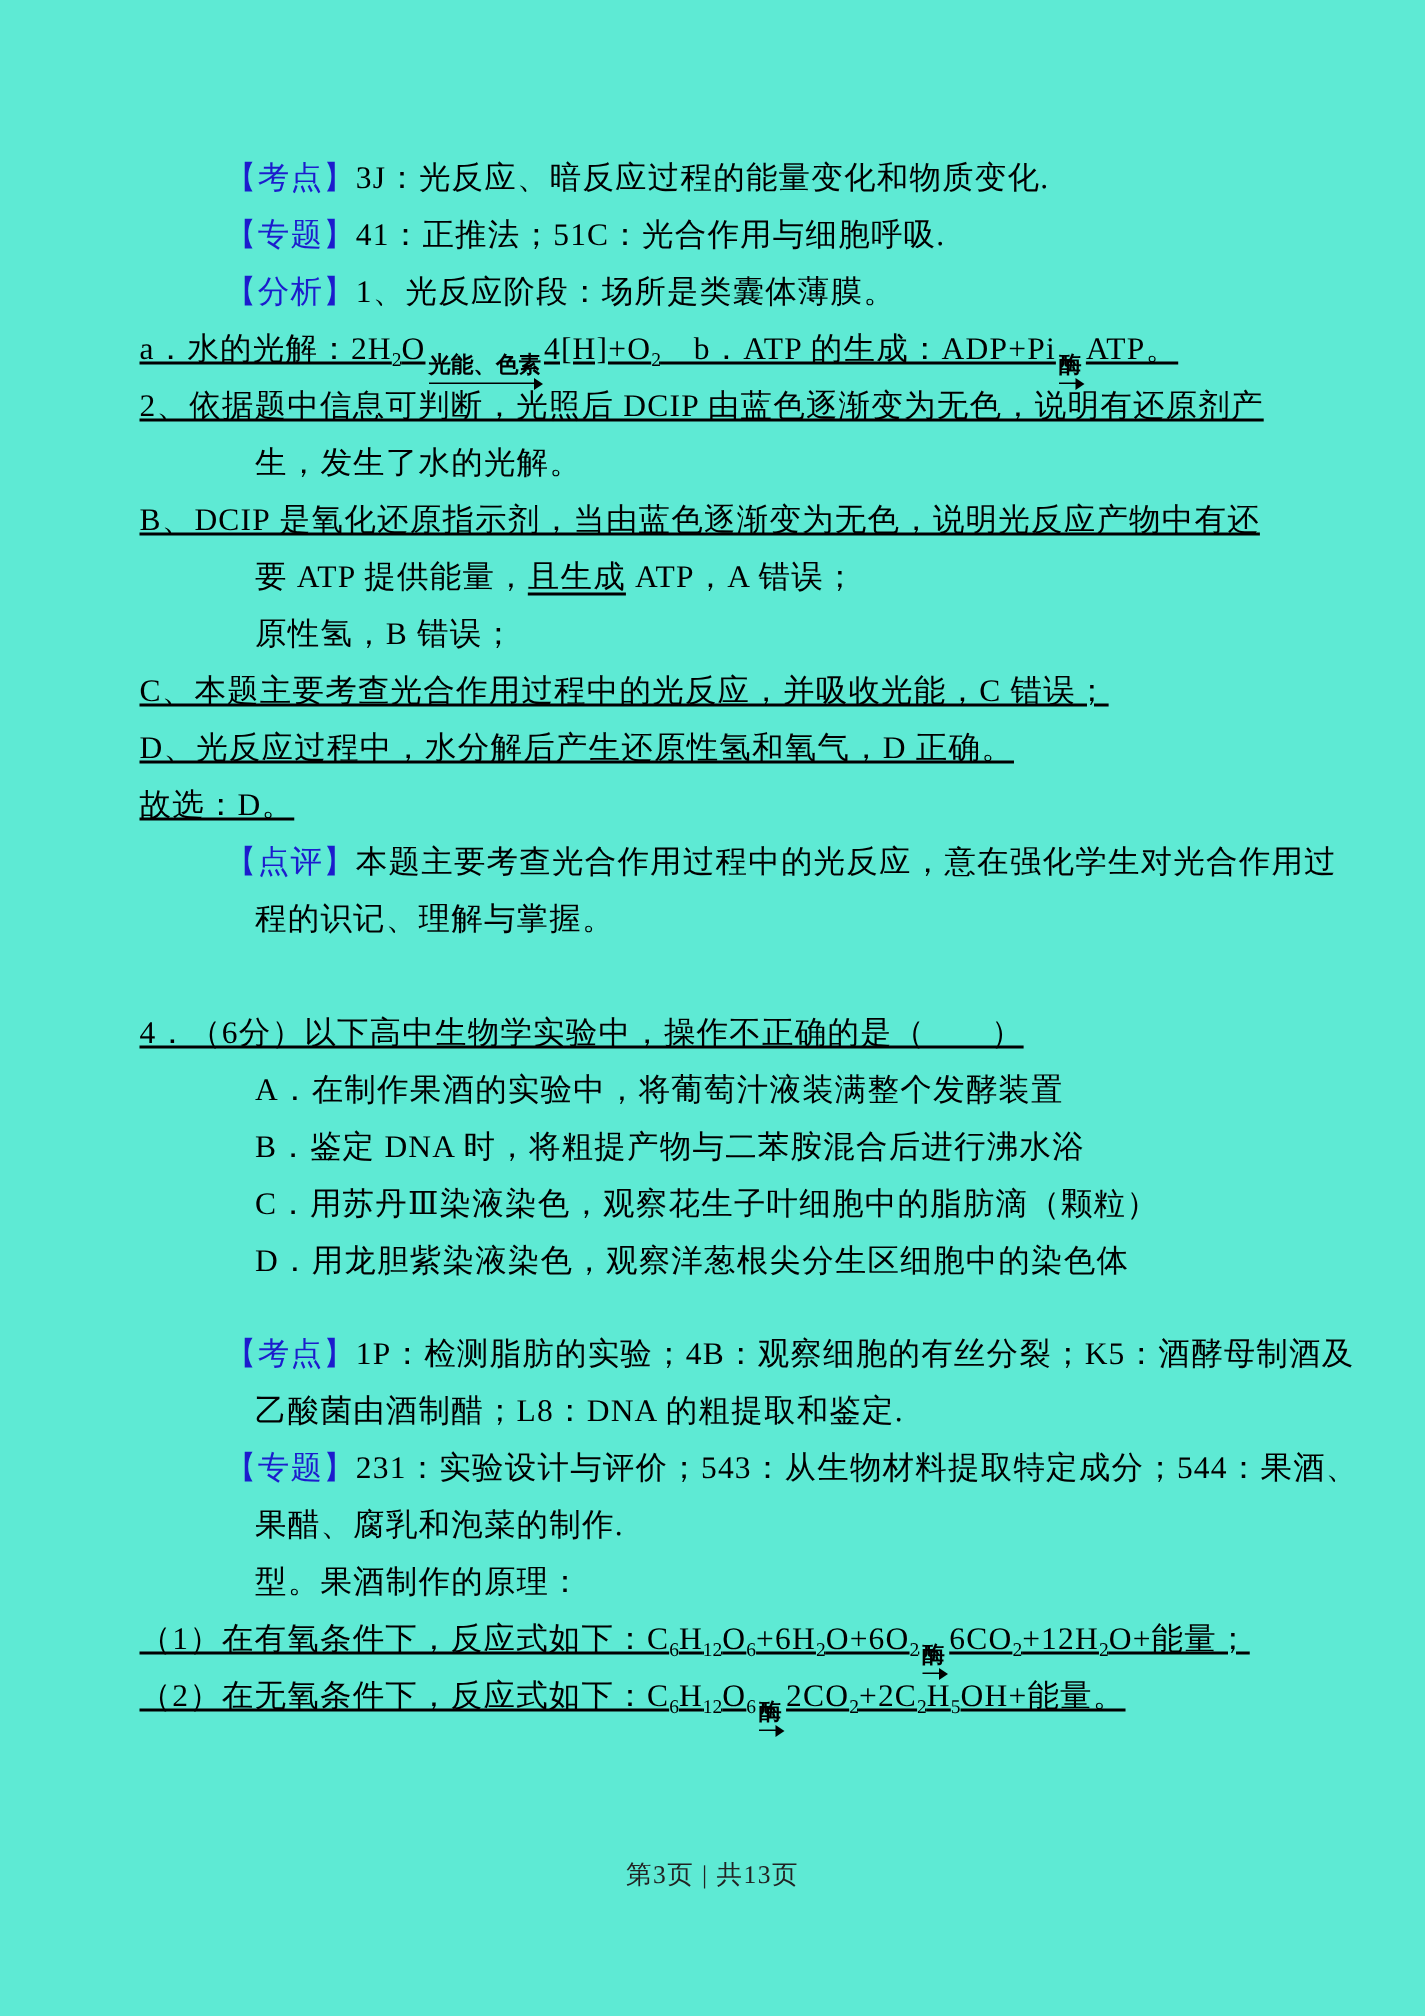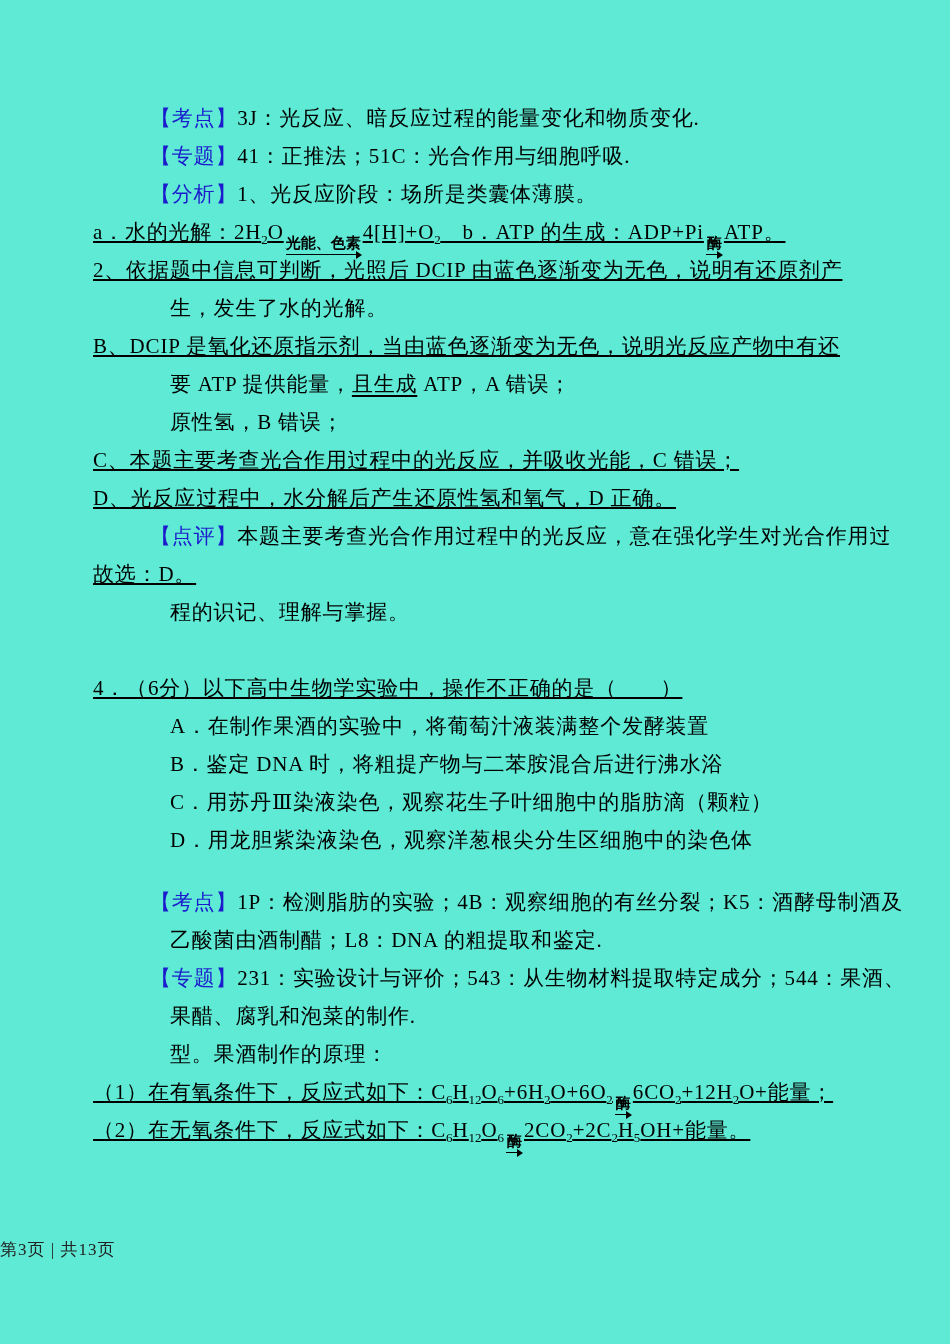--- a/index.html
+++ b/index.html
@@ -41,21 +41,21 @@
   }
   sub {
     font-size: 13px;
     letter-spacing: 0;
     line-height: 0;
   }
   
   .oa {
     display: inline-block;
     vertical-align: -9px;
-    text-align: right;
+    text-align: left;
     line-height: 1;
     margin: 0 1px;
     padding: 0 1px;
   }
   .oa .lab {
     display: block;
     font-family: "Liberation Sans", "DejaVu Sans", sans-serif;
     font-weight: bold;
     font-size: 15px;
     letter-spacing: 0;
@@ -86,21 +86,21 @@
     height: 0;
     border: 4px solid transparent;
     border-left: 6px solid #000;
     border-right: none;
   }
   .footer {
     position: absolute;
     left: 0;
     right: 0;
     top: 1238px;
-    text-align: left;
+    text-align: center;
     font-size: 17px;
     color: #222222;
     letter-spacing: 1px;
   }
 </style>
 </head>
 <body>
 
 <div class="page">
   <div id="doc-lines">
@@ -108,22 +108,22 @@
       <div class="line ind-1"><span class="lbl" style="color: rgb(28, 28, 205);">【专题】</span><span>41：正推法；51C：光合作用与细胞呼吸.</span></div>
       <div class="line ind-1"><span class="lbl" style="color: rgb(28, 28, 205);">【分析】</span><span>1、光反应阶段：场所是类囊体薄膜。</span></div>
       <div class="line ind-0"><span>a．水的光解：2H</span><sub>2</sub><span>O</span><span class="oa"><span class="lab">光能、色素</span><span class="arr"></span></span><span>4[H]+O</span><sub>2</sub><span>　b．ATP 的生成：ADP+Pi</span><span class="oa"><span class="lab">酶</span><span class="arr"></span></span><span>ATP。</span></div>
       <div class="line ind-0"><span>2、依据题中信息可判断，光照后 DCIP 由蓝色逐渐变为无色，说明有还原剂产</span></div>
       <div class="line ind-2"><span>生，发生了水的光解。</span></div>
       <div class="line ind-0"><span>B、DCIP 是氧化还原指示剂，当由蓝色逐渐变为无色，说明光反应产物中有还</span></div>
       <div class="line ind-2"><span>要 ATP 提供能量，</span><span class="u">且生成</span><span> ATP，A 错误；</span></div>
       <div class="line ind-2"><span>原性氢，B 错误；</span></div>
       <div class="line ind-0"><span>C、本题主要考查光合作用过程中的光反应，并吸收光能，C 错误；</span></div>
       <div class="line ind-0"><span>D、光反应过程中，水分解后产生还原性氢和氧气，D 正确。</span></div>
+      <div class="line ind-0"><span>故选：D。</span></div>
       <div class="line ind-1"><span class="lbl" style="color: rgb(28, 28, 205);">【点评】</span><span>本题主要考查光合作用过程中的光反应，意在强化学生对光合作用过</span></div>
-      <div class="line ind-0"><span>故选：D。</span></div>
       <div class="line ind-2"><span>程的识记、理解与掌握。</span></div>
       <div class="gap" style="height: 38px;"></div>
       <div class="line ind-0"><span>4．（6分）以下高中生物学实验中，操作不正确的是（　　）</span></div>
       <div class="line ind-2"><span>A．在制作果酒的实验中，将葡萄汁液装满整个发酵装置</span></div>
       <div class="line ind-2"><span>B．鉴定 DNA 时，将粗提产物与二苯胺混合后进行沸水浴</span></div>
       <div class="line ind-2"><span>C．用苏丹Ⅲ染液染色，观察花生子叶细胞中的脂肪滴（颗粒）</span></div>
       <div class="line ind-2"><span>D．用龙胆紫染液染色，观察洋葱根尖分生区细胞中的染色体</span></div>
       <div class="gap" style="height: 24px;"></div>
       <div class="line ind-1"><span class="lbl" style="color: rgb(28, 28, 205);">【考点】</span><span>1P：检测脂肪的实验；4B：观察细胞的有丝分裂；K5：酒酵母制酒及</span></div>
       <div class="line ind-2"><span>乙酸菌由酒制醋；L8：DNA 的粗提取和鉴定.</span></div>

